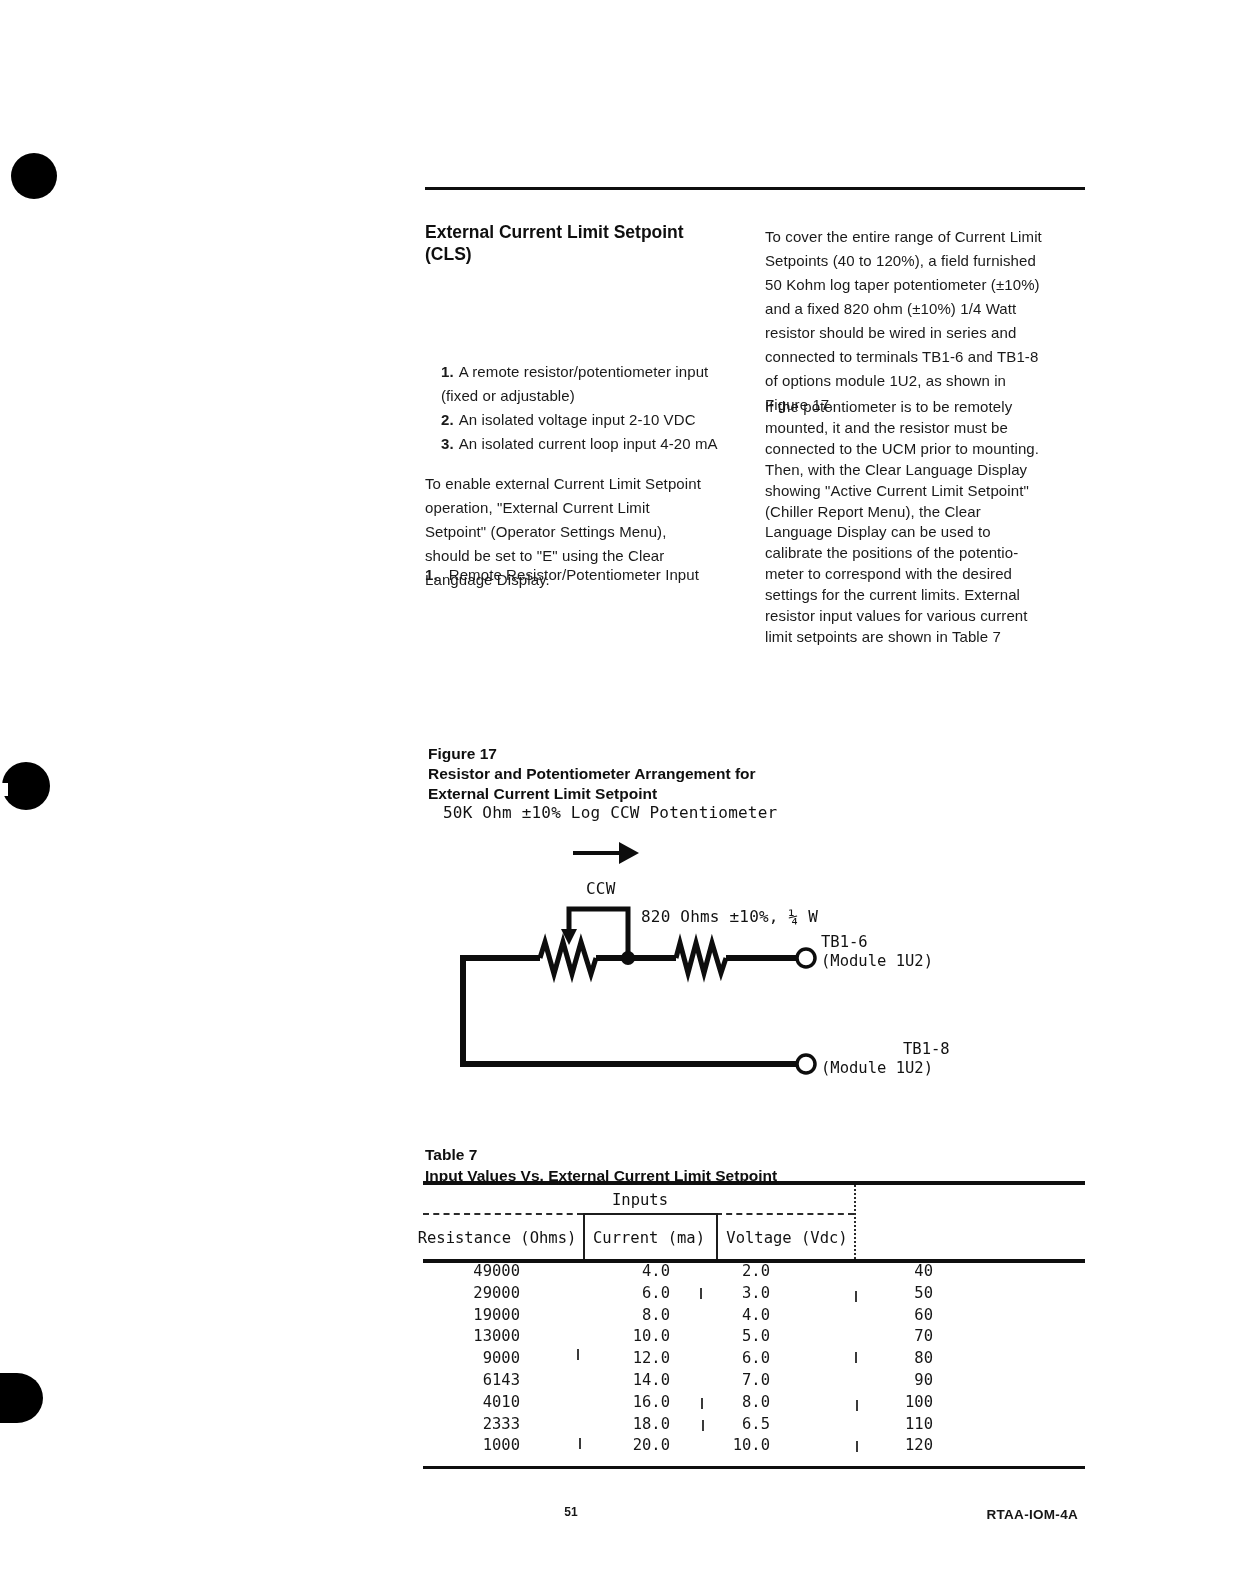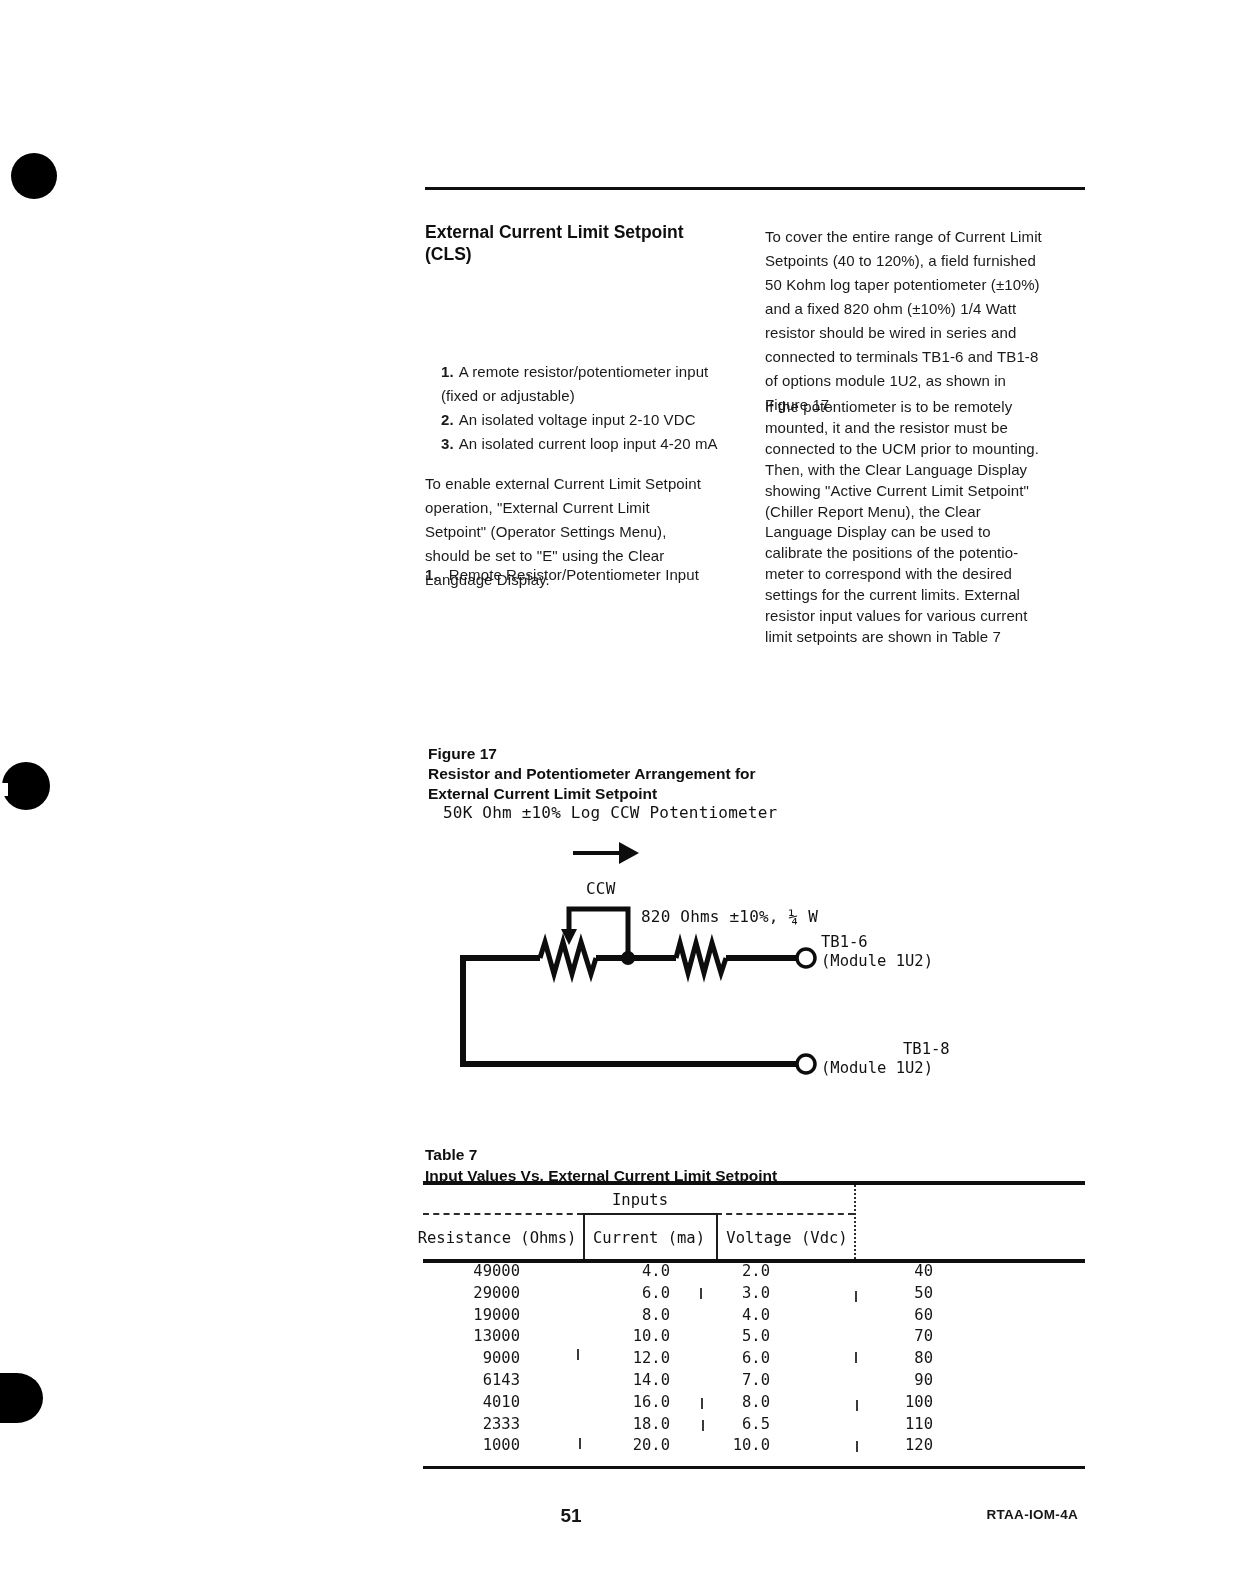--- a/index.html
+++ b/index.html
@@ -27,21 +27,21 @@
   .cur-box{position:absolute;left:583px;top:1213px;width:131px;height:47px;
            border-top:2px solid #1c1c1c;border-left:2px solid #1c1c1c;border-right:2px solid #1c1c1c;}
   .dot-vert{position:absolute;left:854px;top:1185px;height:74px;width:0;border-left:2px dotted #2a2a2a;}
   .tick{position:absolute;width:2px;height:11px;background:#3a3a3a;}
   
   .mark{position:absolute;background:#000;}
   .mark-dot{left:11px;top:153px;width:46px;height:46px;border-radius:50%;}
   .mark-notch{left:2px;top:762px;width:48px;height:48px;border-radius:50%;}
   .mark-notch .notch{position:absolute;left:-6px;top:21px;width:12px;height:13px;background:#fff;}
   .mark-d{left:0;top:1373px;width:43px;height:50px;border-radius:0 26px 26px 0 / 0 25px 25px 0;}
-  .footer-page{font-size:19px;font-weight:bold;}
+  .footer-page{font-size:12px;font-weight:bold;}
   .footer-doc{font-size:13.5px;font-weight:600;letter-spacing:.3px;}
 </style>
 </head>
 <body>
 
 <div class="page">
 
   <div class="mark mark-dot"></div>
   <div class="mark mark-notch">
       <div class="notch"></div>

